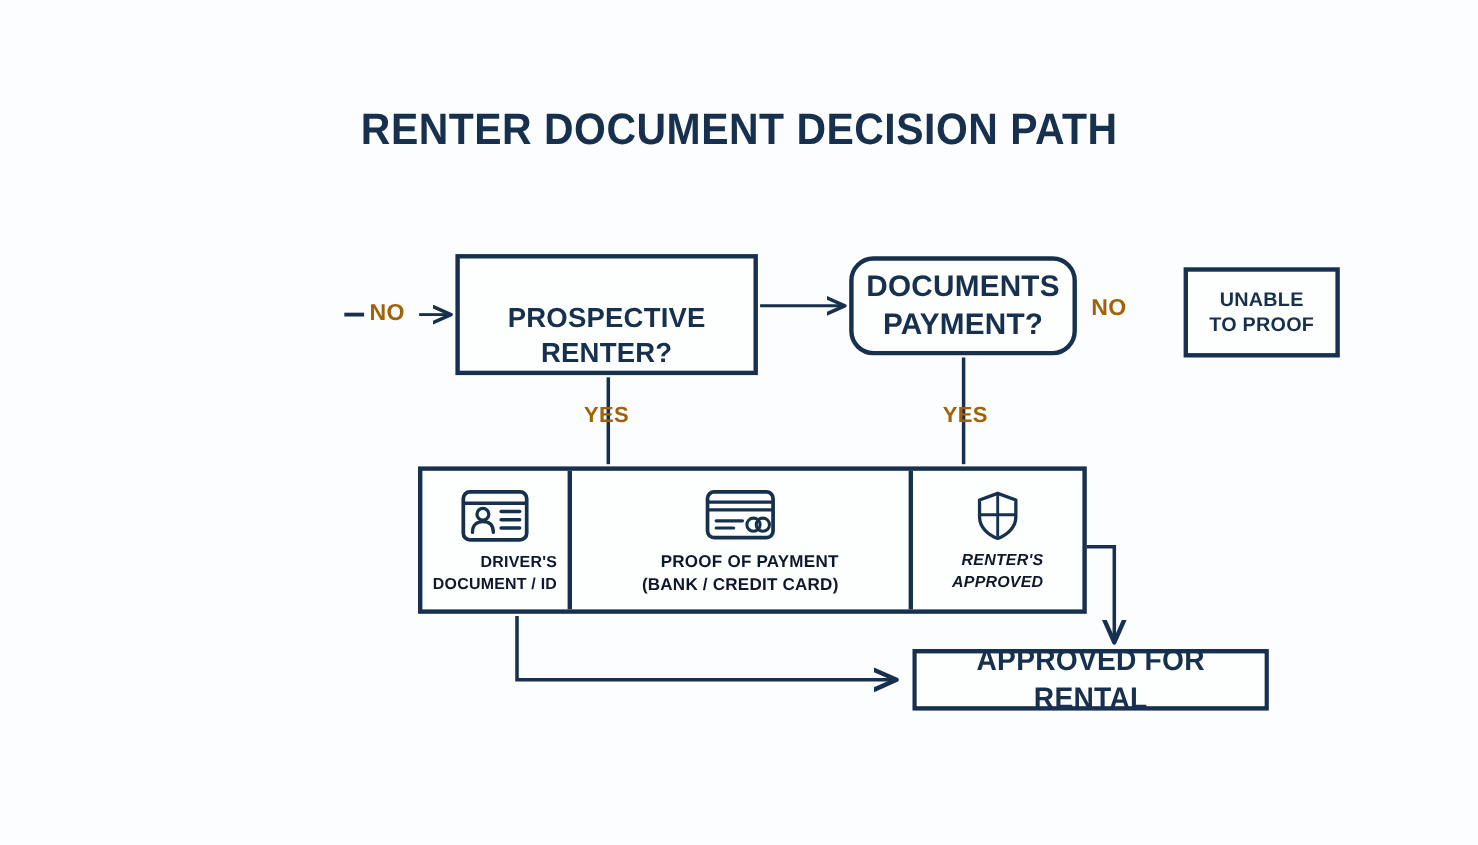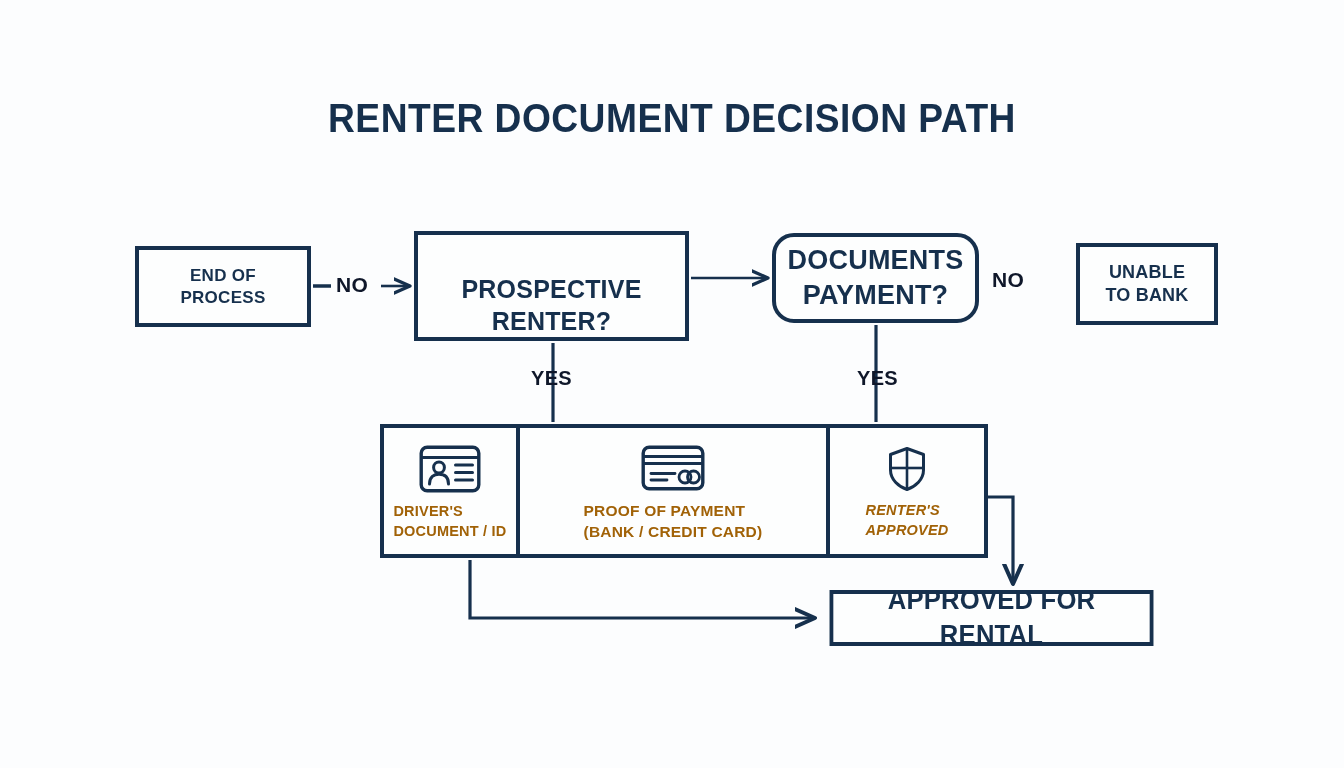--- a/index.html
+++ b/index.html
@@ -97,33 +97,33 @@
   #doc-cell-insurance { width: 160px; font-style: italic; }
 
   .doc-icon {
     display: block;
     margin-bottom: 8px;
     line-height: 0;
   }
   .doc-label {
     font-size: 14.5px;
     font-weight: 700;
-    text-align: left;
+    text-align: right;
     line-height: 1.38;
     letter-spacing: 0.2px;
+    color: #0f172a;
+  }
+  #doc-cell-payment .doc-label { font-size: 15.5px; }
+
+  
+  .edge-label {
+    position: absolute;
+    font-size: 21px;
+    font-weight: 700;
     color: #a16207;
-  }
-  #doc-cell-payment .doc-label { font-size: 15.5px; }
-
-  
-  .edge-label {
-    position: absolute;
-    font-size: 21px;
-    font-weight: 700;
-    color: #0f172a;
     letter-spacing: 0.3px;
     white-space: nowrap;
   }
   #label-no-1 { left: 336px; top: 273px; }
   #label-no-2 { left: 992px; top: 268px; }
   #label-yes-1 { left: 531px; top: 367px; font-size: 20px; }
   #label-yes-2 { left: 857px; top: 367px; font-size: 20px; }
 
   
   #connectors {
@@ -158,45 +158,39 @@
 
     <line x1="527" y1="489" x2="597" y2="489" stroke="#16304d" stroke-width="3.2"></line>
 
     <line x1="772" y1="489" x2="822" y2="489" stroke="#16304d" stroke-width="2.6" marker-end="url(#arrow)"></line>
 
     <polyline points="986,497 1013,497 1013,584" fill="none" stroke="#16304d" stroke-width="3.2" marker-end="url(#arrow)"></polyline>
 
     <polyline points="470,560 470,618 815,618" fill="none" stroke="#16304d" stroke-width="3.2" marker-end="url(#arrow)"></polyline>
   </svg>
 
-  <div class="box" id="box-end-process">
-    <div>
-      <span class="lines">END OF</span>
-      <span class="lines">PROCESS</span>
-    </div>
-  </div>
 
   <div class="box" id="box-prospective-renter">
     <div>
       <span class="lines">PROSPECTIVE</span>
       <span class="lines">RENTER?</span>
     </div>
   </div>
 
   <div class="box" id="box-documents-required">
     <div>
       <span class="lines">DOCUMENTS</span>
       <span class="lines">PAYMENT?</span>
     </div>
   </div>
 
   <div class="box" id="box-unable-to-rent">
     <div>
       <span class="lines">UNABLE</span>
-      <span class="lines">TO BANK</span>
+      <span class="lines">TO PROOF</span>
     </div>
   </div>
 
   <div class="box" id="box-approved">
     <span>APPROVED FOR RENTAL</span>
   </div>
 
   <div class="edge-label" id="label-no-1">NO</div>
   <div class="edge-label" id="label-no-2">NO</div>
   <div class="edge-label" id="label-yes-1">YES</div>

